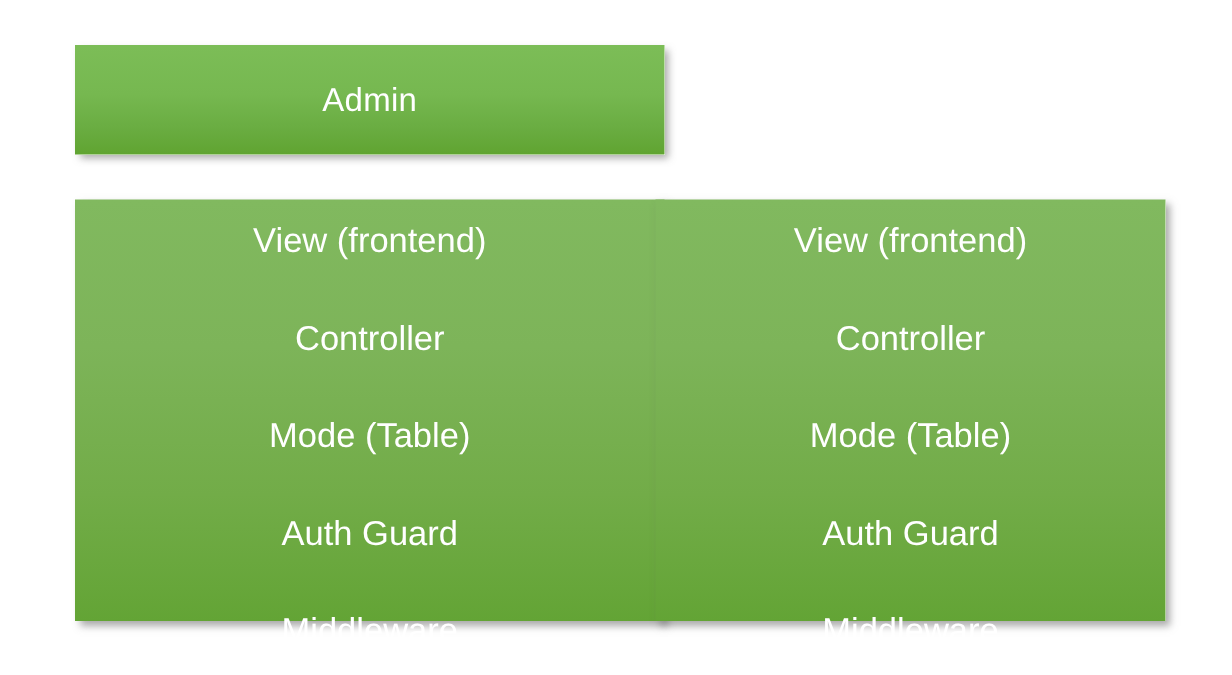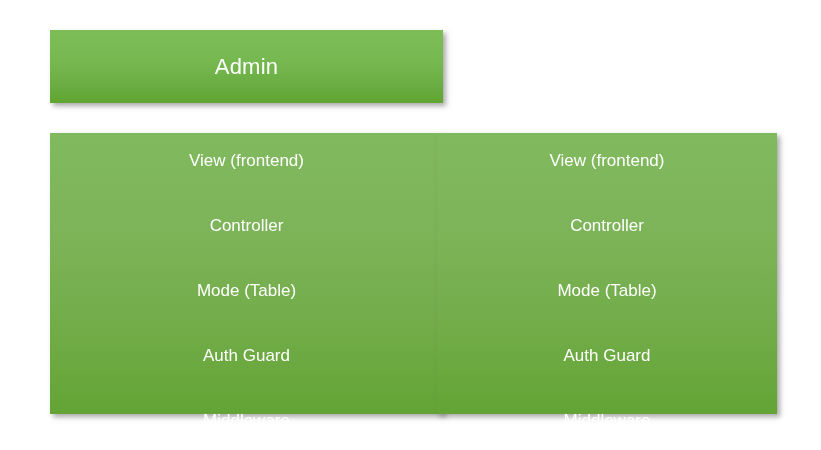--- a/index.html
+++ b/index.html
@@ -71,21 +71,21 @@
   }
 
   .body-list {
     list-style: none;
     margin: 0;
     padding: 0;
     width: 100%;
   }
 
   .body-item {
-    font-size: 17px;
+    font-size: 23px;
     line-height: 31px;
     color: #ffffff;
     font-weight: 400;
     text-align: center;
     white-space: nowrap;
     margin-top: 34px;
   }
 </style>
 </head>
 <body>

